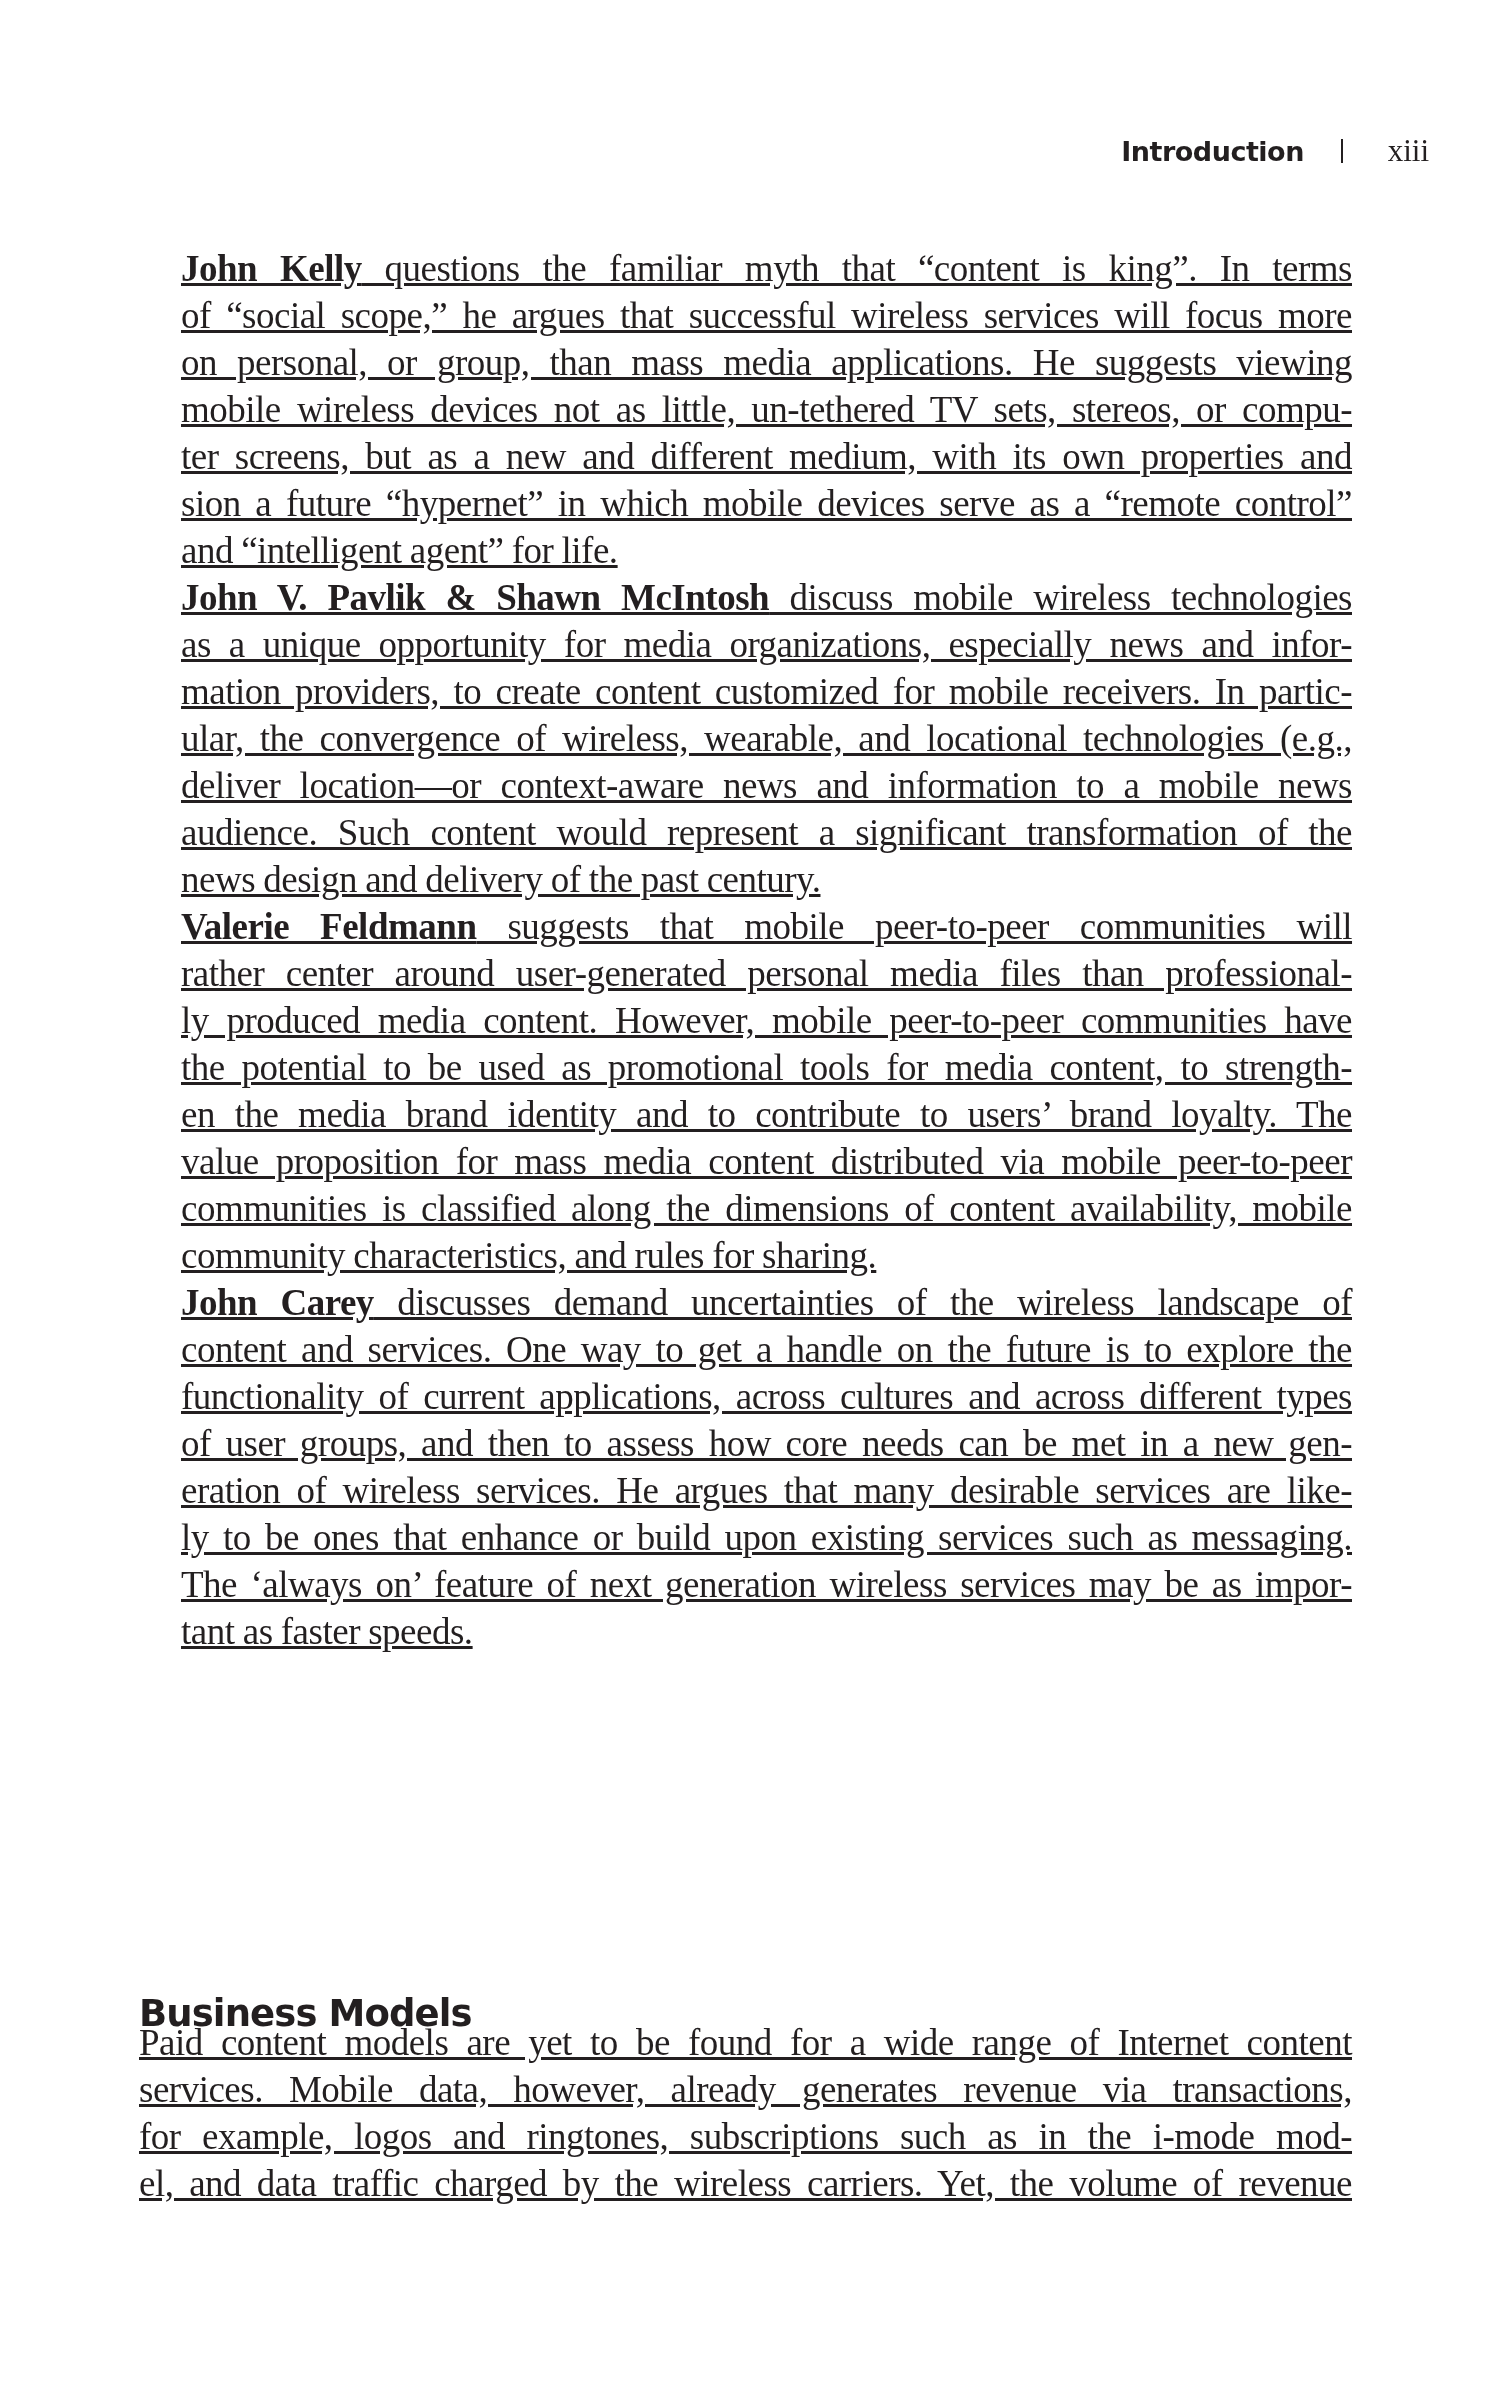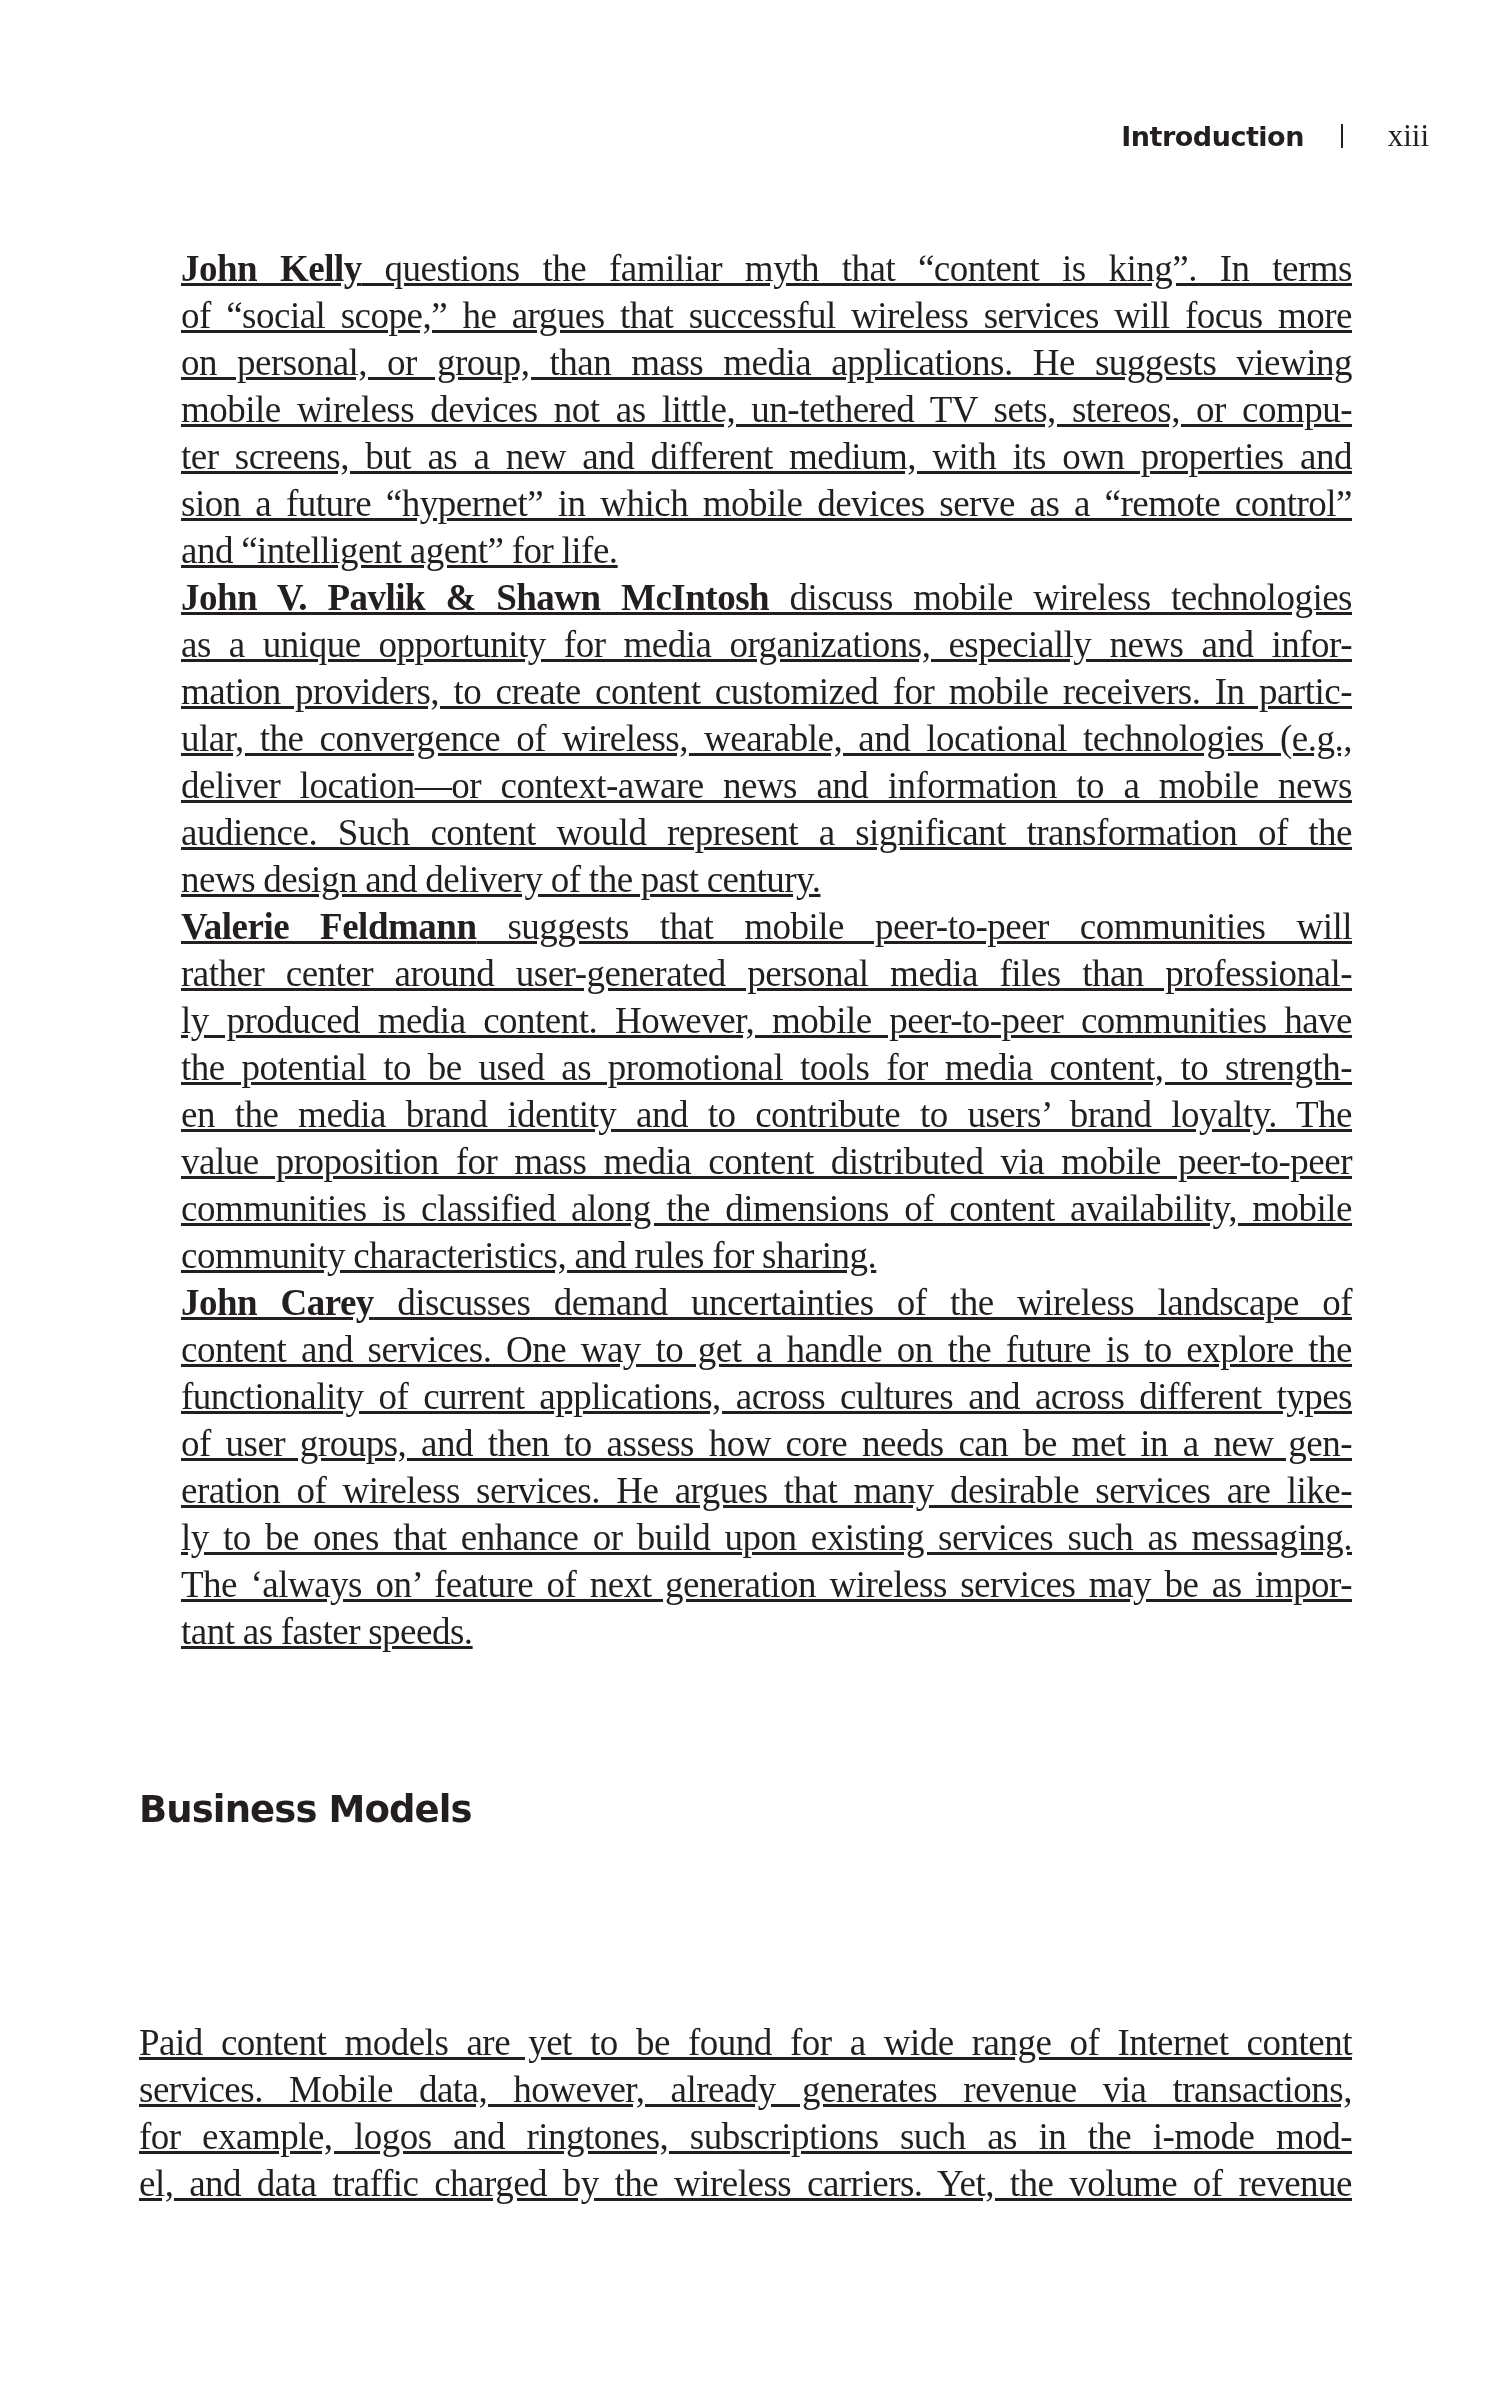--- a/index.html
+++ b/index.html
@@ -9,21 +9,21 @@
     }
     body {
       width: 1511px;
       height: 2401px;
       position: relative;
       overflow: hidden;
       color: #231f20;
     }
     .running-head {
       position: absolute;
-      top: 118px;
+      top: 133px;
       right: 82px;
       display: flex;
       align-items: baseline;
       gap: 0;
     }
     .rh-section {
       font-family: "DejaVu Sans", sans-serif;
       font-weight: bold;
       font-size: 27px;
       letter-spacing: -0.5px;
@@ -62,21 +62,21 @@
     .para {
       margin: 0;
       text-indent: 42px;
     }
     .para .name {
       font-weight: bold;
     }
     .section-heading {
       position: absolute;
       left: 139px;
-      top: 1788px;
+      top: 1992px;
       margin: 0;
       font-family: "DejaVu Sans", sans-serif;
       font-weight: bold;
       font-size: 37px;
       letter-spacing: -0.9px;
       color: #231f20;
     }
     .column-b { top: 2019px; }
     .column-b .para { text-indent: 0; }
     .line { display: block; text-align: justify; text-align-last: justify; white-space: nowrap; }

